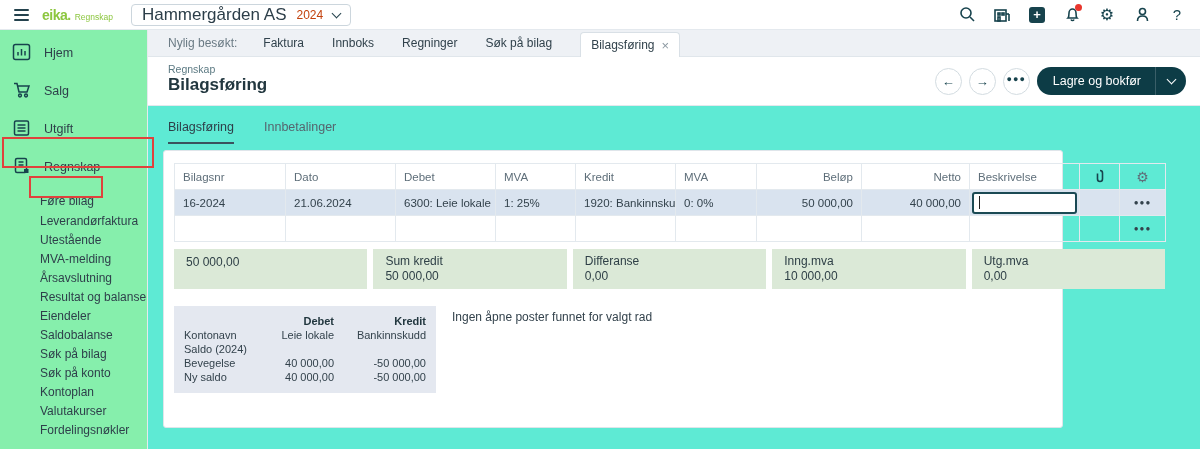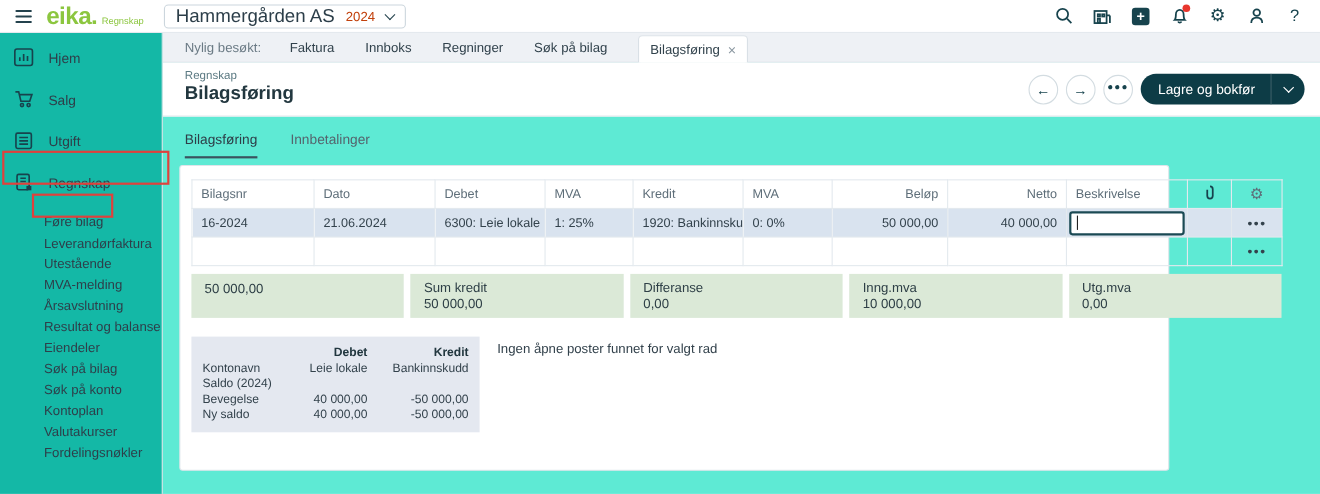--- a/index.html
+++ b/index.html
@@ -7,41 +7,41 @@
     font-family:"Liberation Sans","DejaVu Sans",sans-serif;
     color:#32424b; background:#fff; font-size:12px; }
 
   
   .topbar { position:absolute; left:0; top:0; width:1200px; height:30px;
     background:#fff; border-bottom:1px solid #e4e9ee; display:flex; align-items:center; z-index:10;}
   .burger { width:30px; height:30px; display:flex; flex-direction:column; justify-content:center;
     align-items:center; gap:3px; margin-left:6px; cursor:pointer;}
   .burger i { width:15px; height:2px; background:#24424d; border-radius:1px;}
   .logo { margin-left:6px; display:flex; align-items:baseline; gap:4px;}
-  .logo .word { color:#8cc63f; font-weight:bold; font-size:22px; letter-spacing:-0.5px;}
+  .logo .word { color:#8cc63f; font-weight:bold; font-size:14px; letter-spacing:-0.5px;}
   .logo .suffix { color:#8cc63f; font-size:8.5px; }
   .company { margin-left:18px; height:22px; border:1px solid #ccd6dd; border-radius:4px;
     display:flex; align-items:center; padding:0 10px; gap:10px; background:#fff; cursor:pointer;}
   .company .name { font-size:17px; color:#2c3e49;}
   .company .year { font-size:12px; color:#c2410c;}
   .chev { width:7px; height:7px; border-right:1.5px solid #24424d; border-bottom:1.5px solid #24424d;
     transform:rotate(45deg); margin-top:-3px;}
   .top-icons { margin-left:auto; margin-right:14px; display:flex; align-items:center; gap:17px;}
   .tico { width:18px; height:18px; display:flex; align-items:center; justify-content:center;
     color:#17434d; cursor:pointer; position:relative;}
   .tico svg { stroke:#17434d; fill:none; stroke-width:1.6;}
   .plus-sq { width:16px; height:16px; background:#17434d; border-radius:3px; color:#fff;
     display:flex; align-items:center; justify-content:center; font-size:13px; font-weight:bold; line-height:1;}
   .bell-dot { position:absolute; right:-1px; top:-2px; width:7px; height:7px; border-radius:50%;
     background:#e8362d;}
   .gear-glyph { font-size:16px; line-height:1;}
   .q-glyph { font-size:15px; font-weight:400; color:#17434d;}
 
   
-  .sidebar { position:absolute; left:0; top:30px; width:148px; height:419px; background:#14b8a6;
+  .sidebar { position:absolute; left:0; top:30px; width:148px; height:419px; background:#86efac;
     border-right:1px solid #e5eaee; z-index:5;}
   .side-item { display:flex; align-items:center; gap:13px; padding-left:12px; height:30px;
     margin-top:8px; cursor:pointer;}
   .side-item .lbl { font-size:12.5px; color:#2e3f4a;}
   .side-item svg { stroke:#17434d; fill:none; stroke-width:1.5;}
   .sub-list { margin-top:10px;}
   .sub-item { padding-left:40px; height:19px; line-height:19px; font-size:12px; color:#2e3f4a; cursor:pointer;}
   .si-0 { margin-top:7px;} .si-1 { margin-top:1px;}
 
   
@@ -215,20 +215,21 @@
     <span class="lbl">Regnskap</span>
   </div>
   <div class="sub-list">
     <div class="sub-item si-0">Føre bilag</div>
     <div class="sub-item si-1">Leverandørfaktura</div>
     <div class="sub-item">Utestående</div>
     <div class="sub-item">MVA-melding</div>
     <div class="sub-item">Årsavslutning</div>
     <div class="sub-item">Resultat og balanse</div>
     <div class="sub-item">Eiendeler</div>
+    <div class="sub-item">Saldobalanse</div>
     <div class="sub-item">Søk på bilag</div>
     <div class="sub-item">Søk på konto</div>
     <div class="sub-item">Kontoplan</div>
     <div class="sub-item">Valutakurser</div>
     <div class="sub-item">Fordelingsnøkler</div>
   </div>
 </div>
 
 <div class="anno anno-regnskap"></div>
 <div class="anno anno-forebilag"></div>

